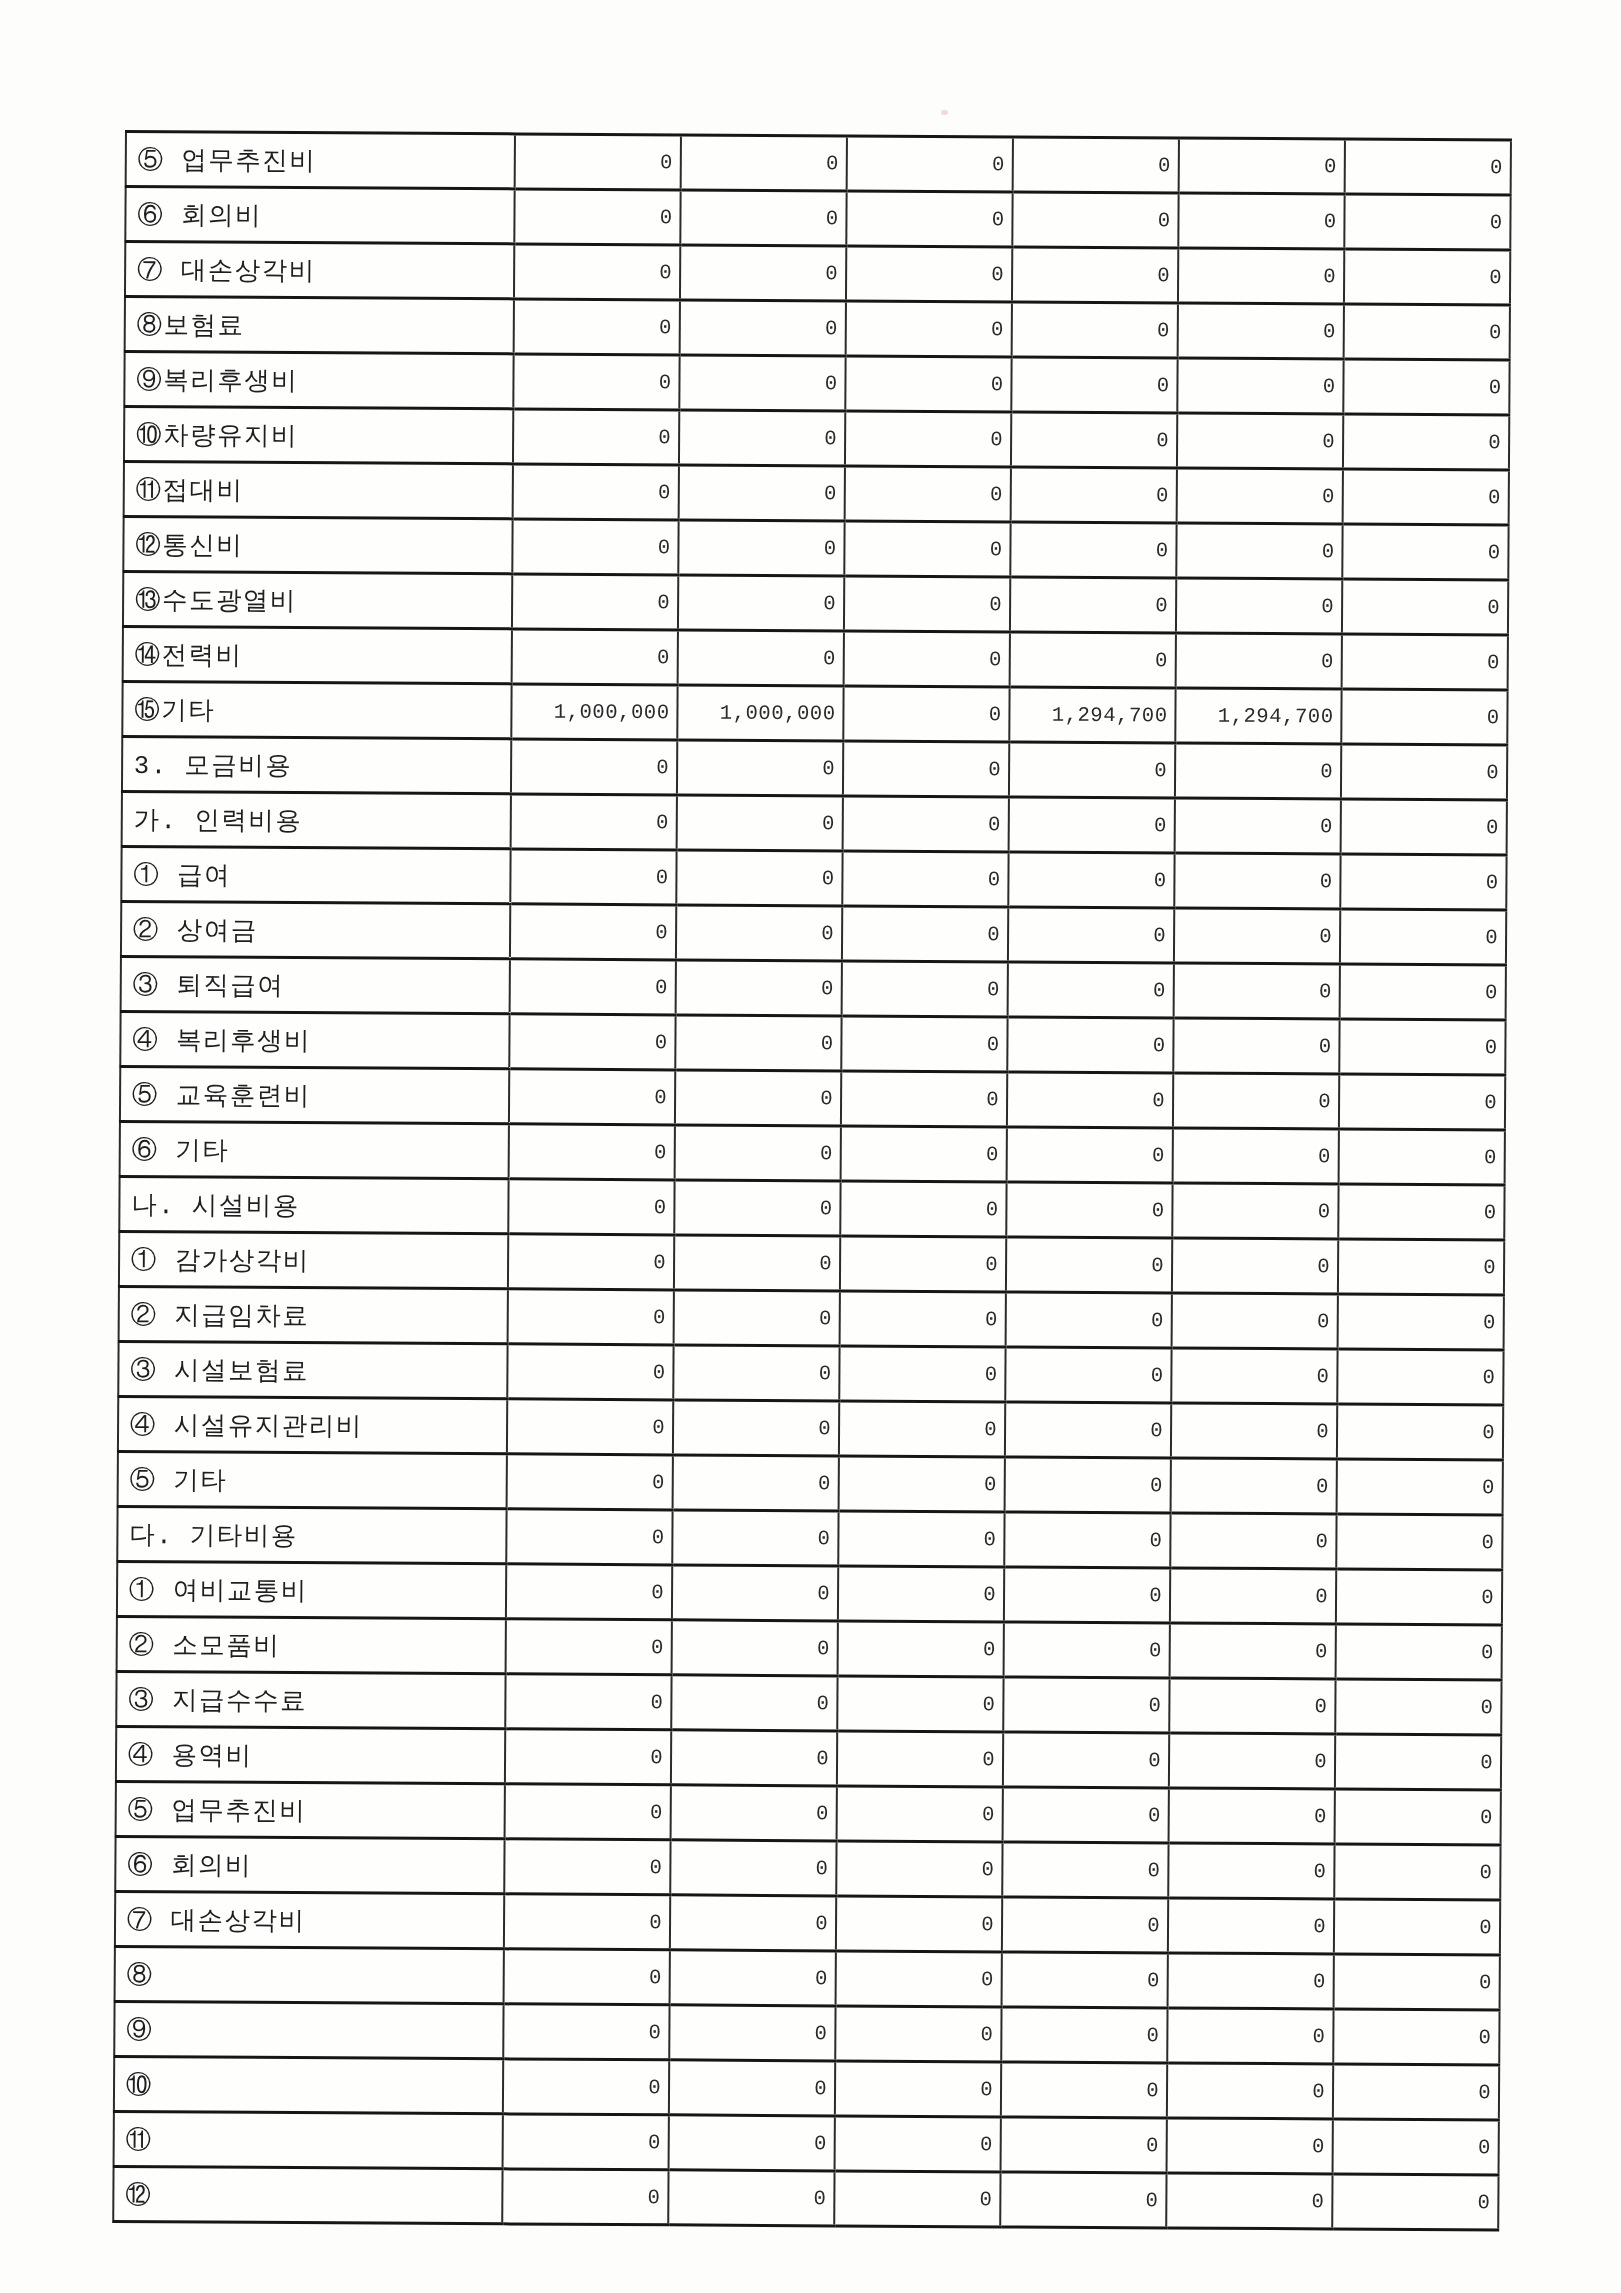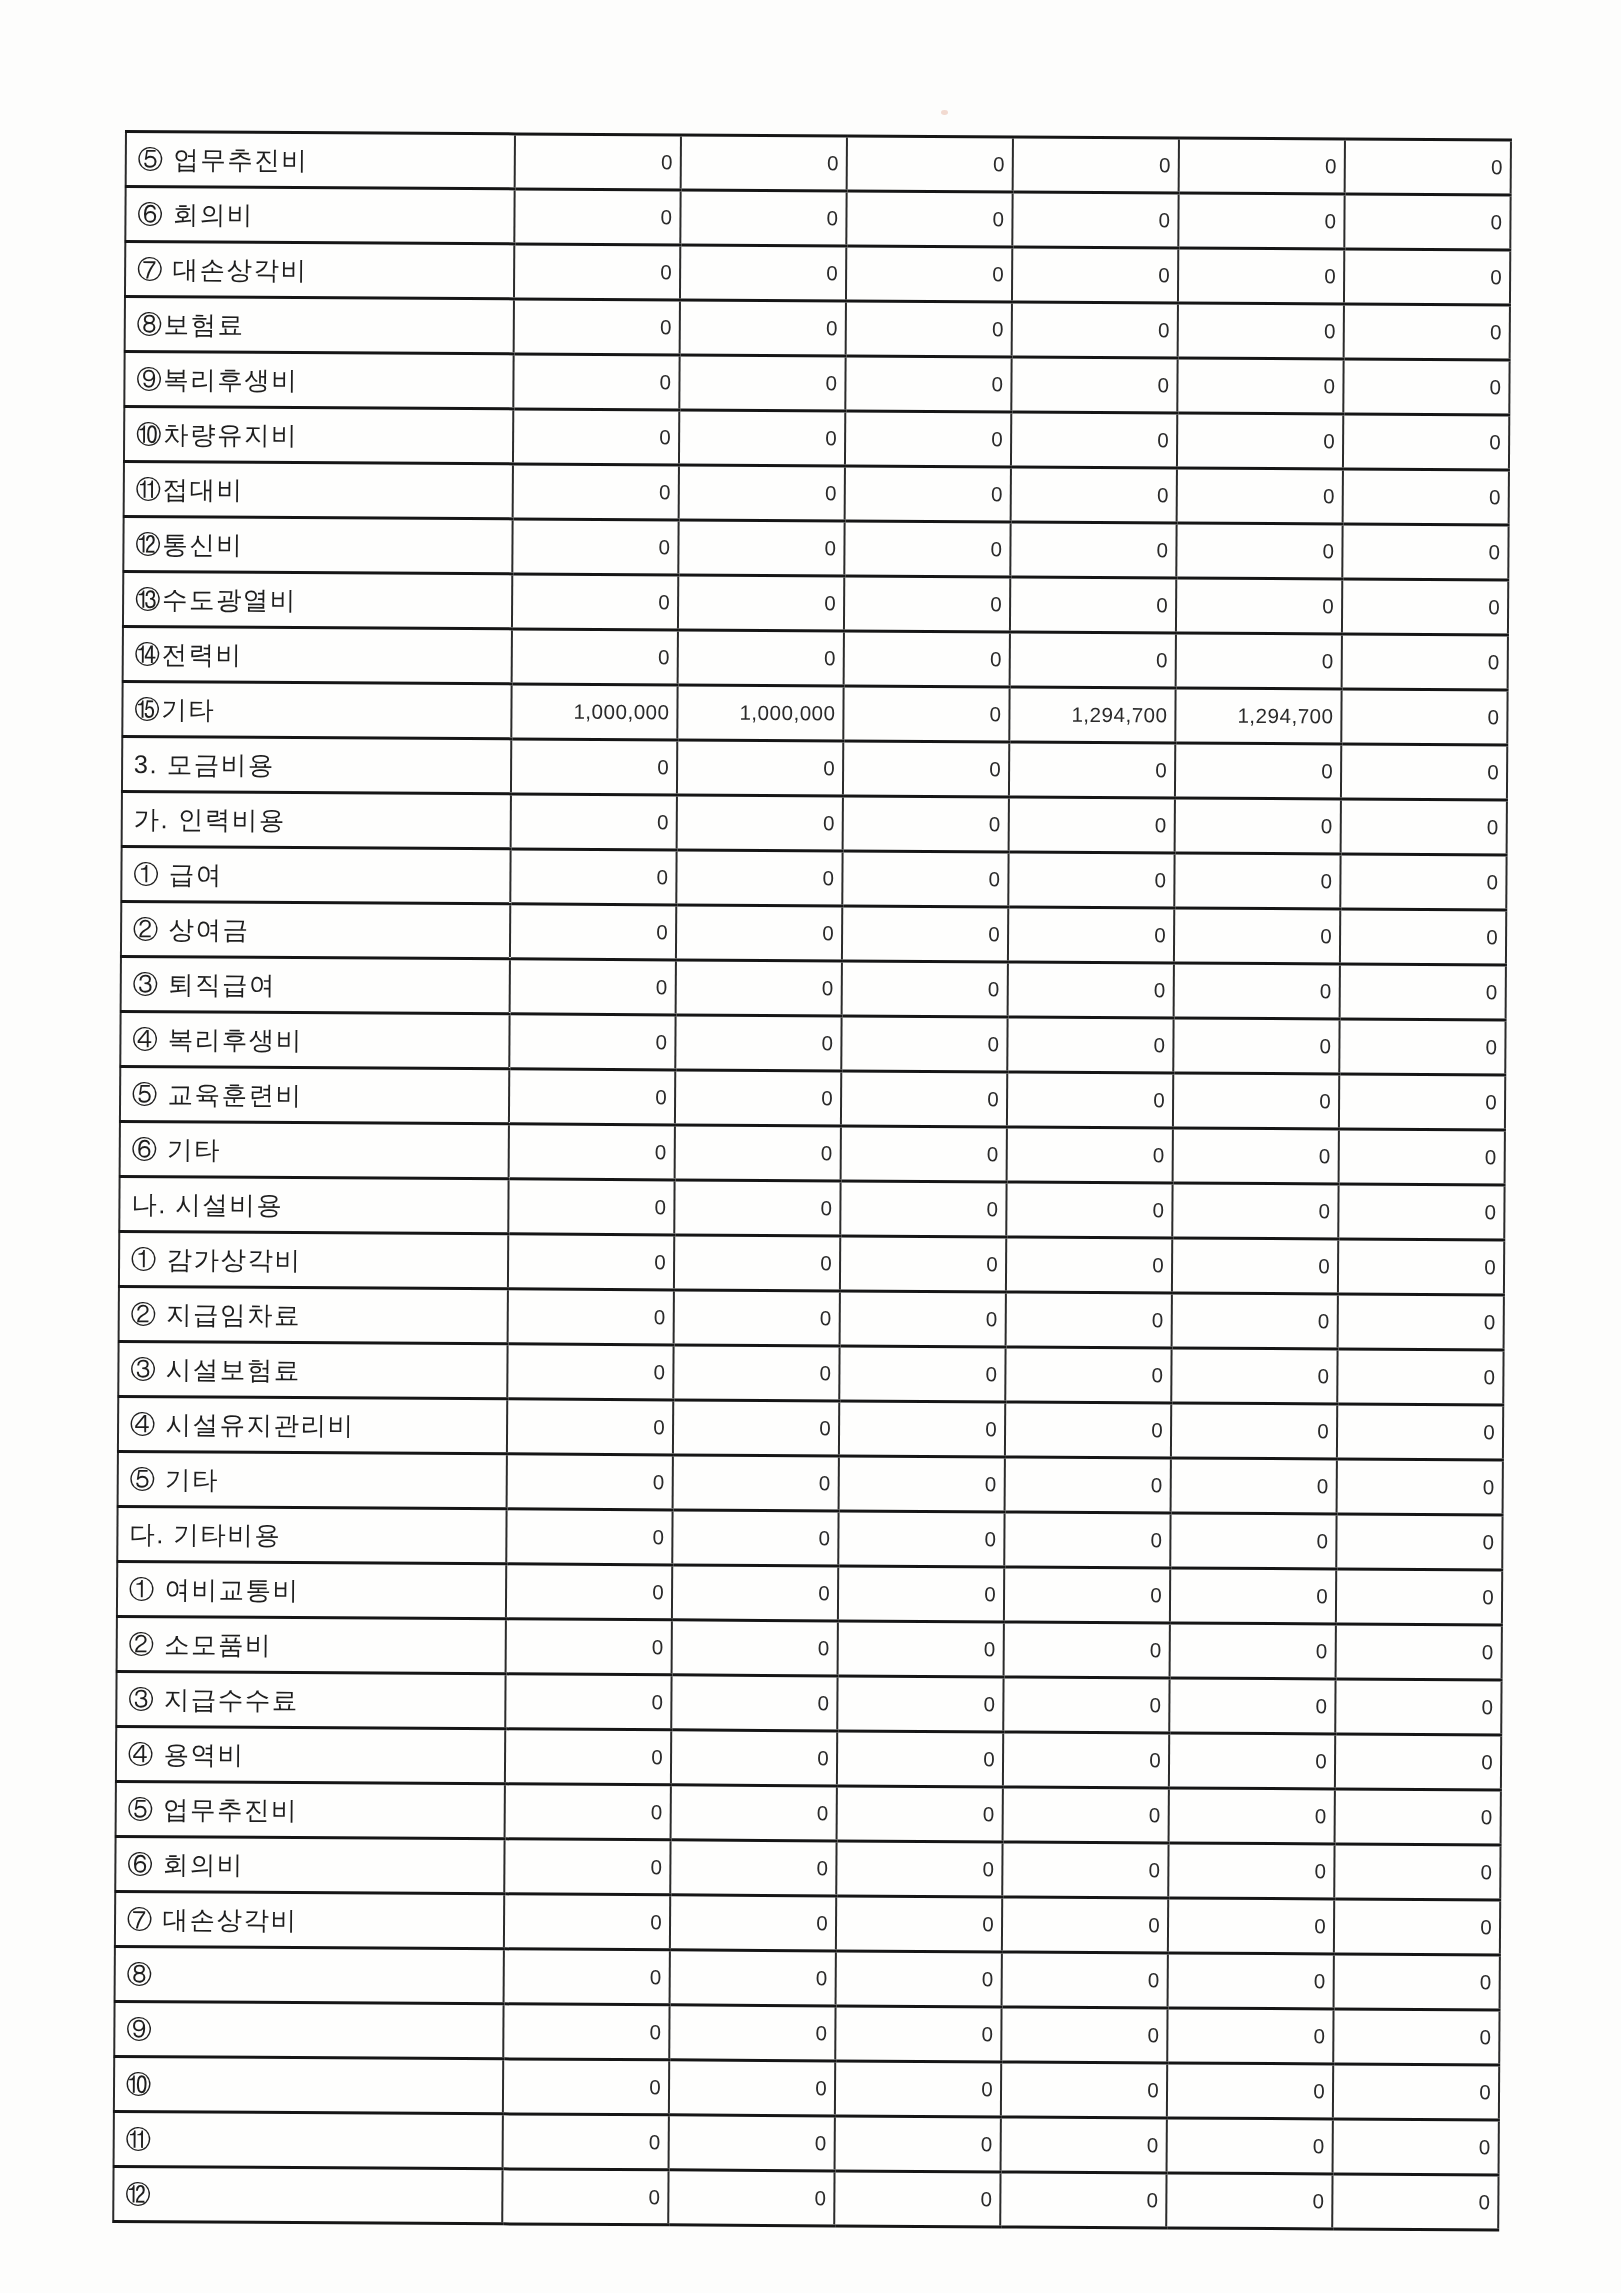--- a/index.html
+++ b/index.html
@@ -6,21 +6,21 @@
     margin: 0;
     padding: 0;
     background: #fdfdfc;
   }
   .sheet {
     position: relative;
     width: 1621px;
     height: 2294px;
     background: #fdfdfc;
     overflow: hidden;
-    font-family: Liberation Sans, sans-serif;
+    font-family: Liberation Mono, monospace;
     color: #1c1c1c;
   }
   .tbl-wrap {
     position: absolute;
     left: 125px;
     top: 130px;
     transform: rotate(0.35deg);
     transform-origin: 0 0;
   }
   table.expense {

